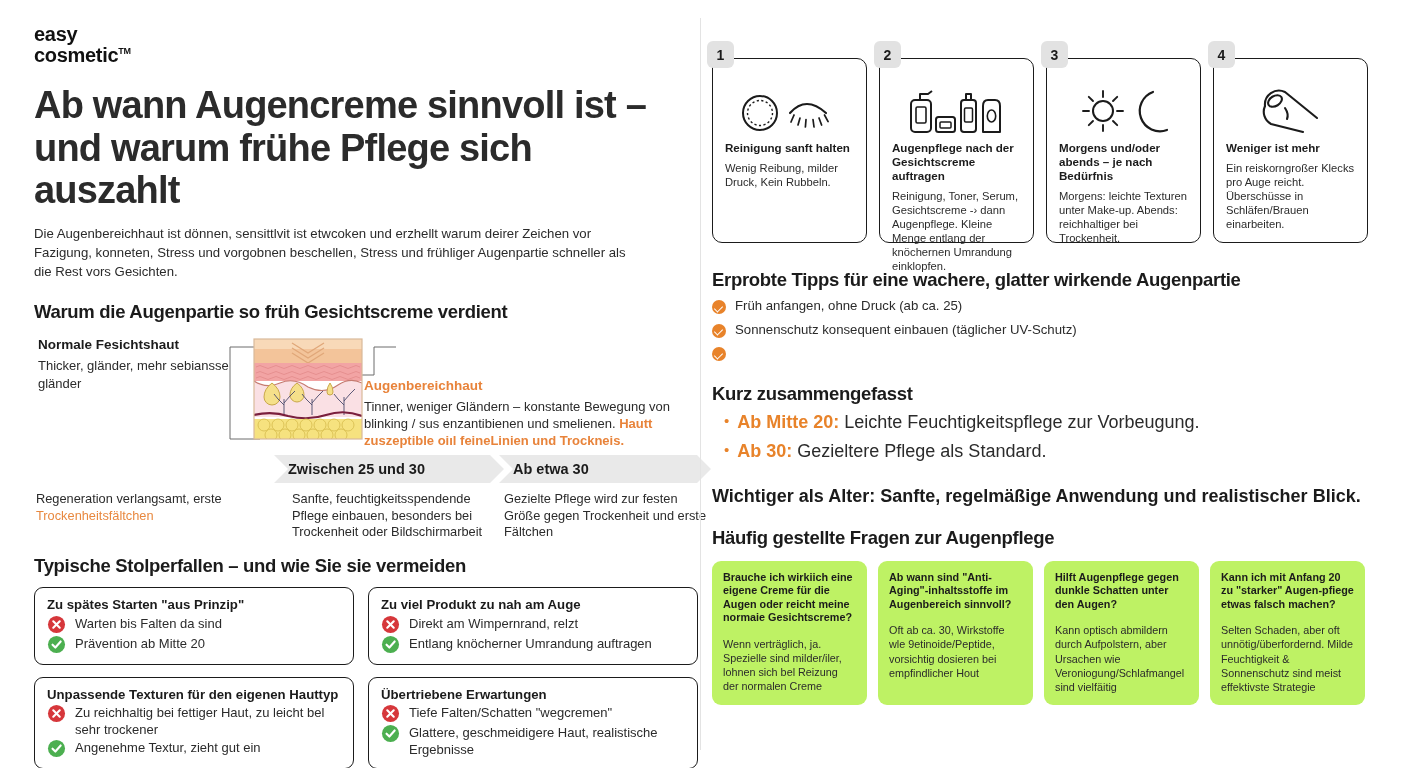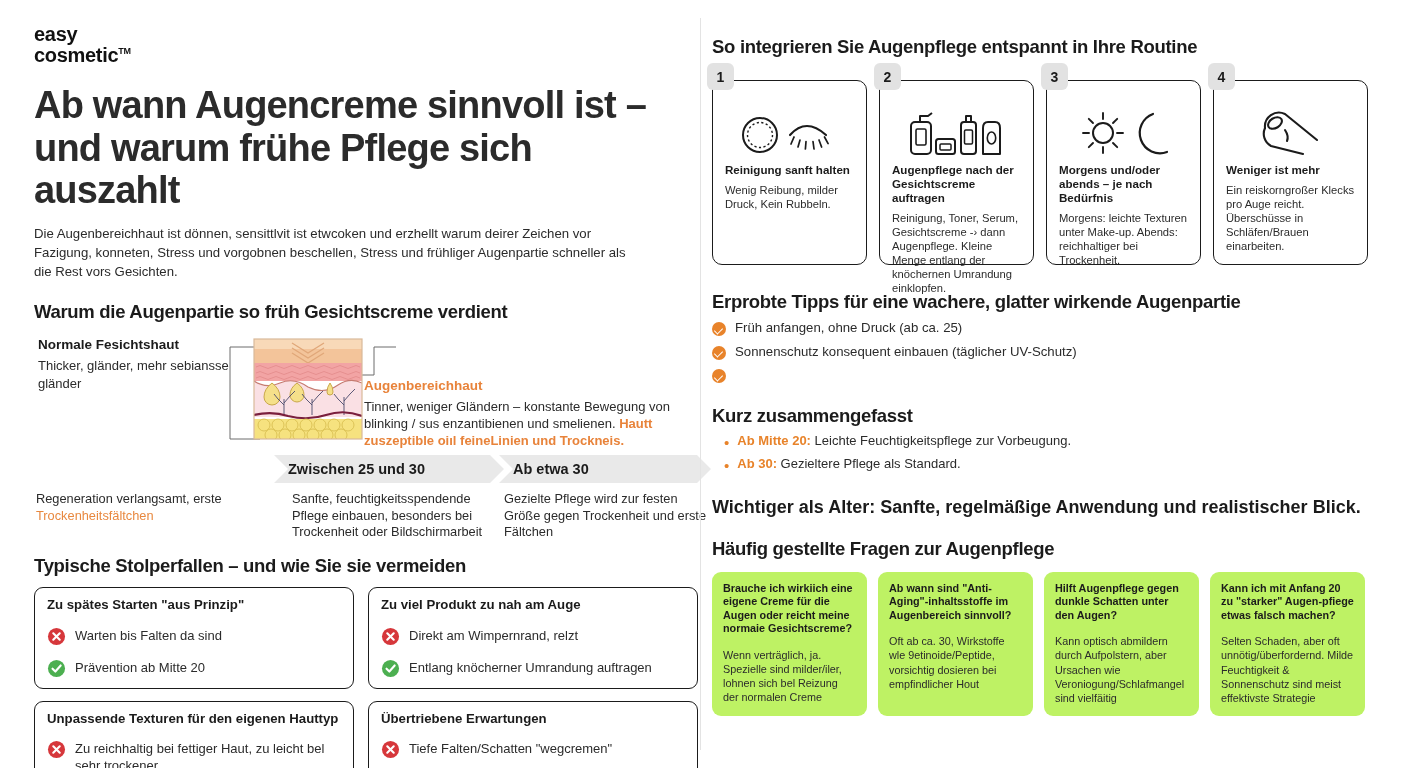--- a/index.html
+++ b/index.html
@@ -76,21 +76,21 @@
 
   
   .pitfalls { margin-top: 10px; display: grid; grid-template-columns: 320px 330px; gap: 12px 14px; }
   .pcard {
     border: 1.6px solid #1b1b1b; border-radius: 9px;
     padding: 9px 12px 10px 12px;
     background: #fff;
     min-height: 76px;
   }
   .pcard .ptitle { font-size: 13.2px; font-weight: 700; color: #1b1b1b; line-height: 1.25; }
-  .prow { display: flex; align-items: flex-start; gap: 9px; margin-top: 13px; }
+  .prow { display: flex; align-items: flex-start; gap: 9px; margin-top: 1px; }
   .prow .ptxt { font-size: 13px; line-height: 1.27; color: #2b2b2b; padding-top: 1px; }
   .badge { width: 19px; height: 19px; border-radius: 50%; flex: 0 0 19px; display:block; }
 
   
   .vsep { position: absolute; left: 700px; top: 18px; width: 1px; height: 732px; background: #e3e3e3; }
 
   
   .col-right { width: 718px; padding: 36px 34px 0 22px; }
   h2.rsec { font-size: 18.5px; font-weight: 700; letter-spacing: -0.3px; color: #1b1b1b; }
 
@@ -119,21 +119,21 @@
   .dotbadge { width: 14px; height: 14px; border-radius: 50%; background: #e8832a; flex: 0 0 14px; margin-top: 2px; position: relative; }
   .dotbadge::after {
     content: ""; position: absolute; left: 4px; top: 3.5px;
     width: 4px; height: 7px; border: solid #fff; border-width: 0 1.7px 1.7px 0;
     transform: rotate(45deg);
   }
 
   .summary { margin-top: 22px; }
   .sum-row { display: flex; align-items: flex-start; gap: 8px; margin-top: 6px; padding-left: 12px; }
   .sum-bullet { color: #e8832a; font-size: 15px; line-height: 1; margin-top: 2px; }
-  .sum-txt { font-size: 13px; line-height: 1.25; color: #2b2b2b; text-align: right; }
+  .sum-txt { font-size: 18px; line-height: 1.25; color: #2b2b2b; text-align: right; }
   .sum-txt .k { color: #e8832a; font-weight: 700; }
   .sum-foot { margin-top: 24px; font-size: 18px; font-weight: 700; color: #1b1b1b; }
 
   .faq-head { margin-top: 20px; }
   .faqs { margin-top: 12px; display: flex; gap: 11px; }
   .faq {
     width: 155px; min-height: 142px;
     background: #bef264; border-radius: 9px;
     padding: 10px 11px 11px 11px;
   }
@@ -322,21 +322,20 @@
           <div class="ptxt">Glattere, geschmeidigere Haut, realistische Ergebnisse</div>
         </div>
       </div>
     </div>
   </div>
 
   <div class="vsep"></div>
 
   <div class="col-right">
 
-    <h2 class="rsec">So integrieren Sie Augenpflege entspannt in Ihre Routine</h2>
 
     <div class="steps">
 
       <div class="step">
         <div class="step-num">1</div>
         <div class="step-icon">
           <svg width="112" height="48" viewBox="0 0 112 48">
             <circle cx="26" cy="26" r="17" fill="none" stroke="#1b1b1b" stroke-width="2"></circle>
             <circle cx="26" cy="26" r="12.5" fill="none" stroke="#1b1b1b" stroke-width="1.4" stroke-dasharray="2.2 2.4"></circle>
             <path d="M56 26 q16 -18 36 0" fill="none" stroke="#1b1b1b" stroke-width="2.2" stroke-linecap="round"></path>

